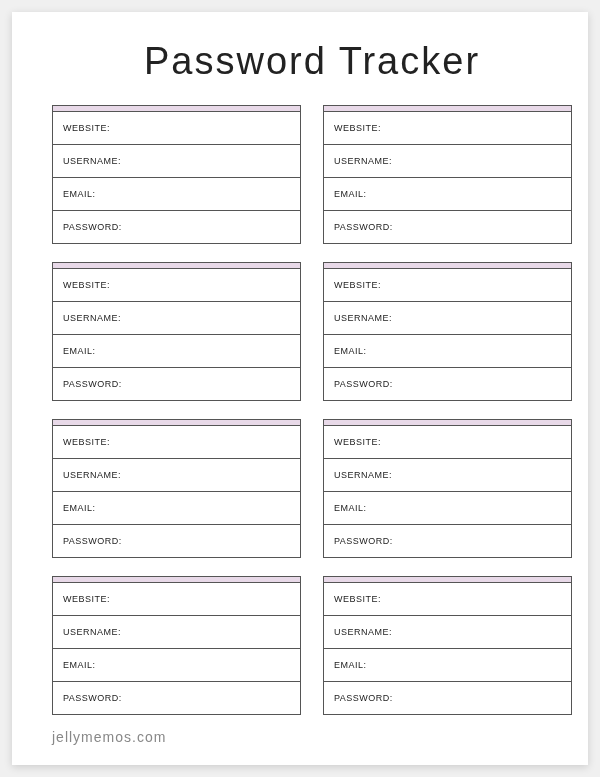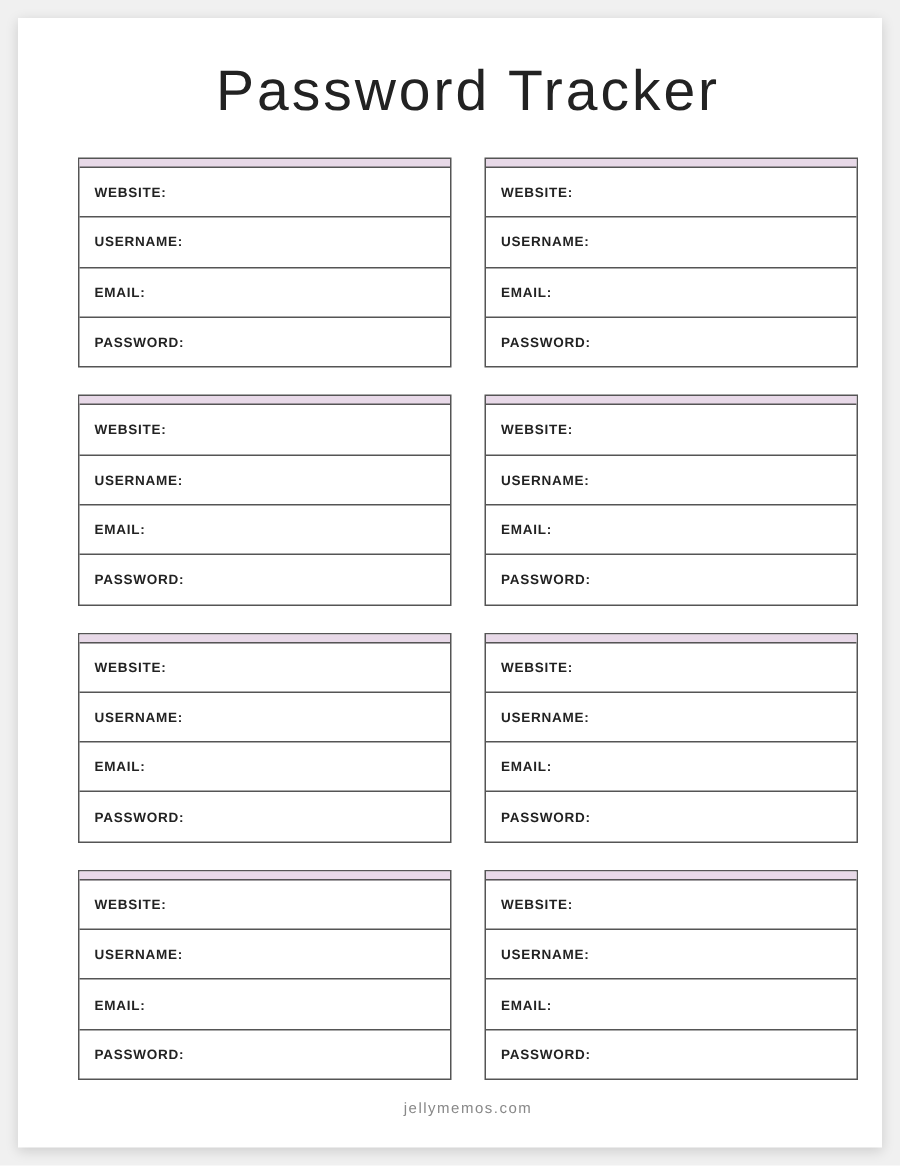--- a/index.html
+++ b/index.html
@@ -55,27 +55,27 @@
       border-bottom: 1px solid #555;
       display: flex;
       align-items: center;
       padding: 0 10px;
     }
     .row:last-child {
       border-bottom: none;
     }
     .row-label {
       font-size: 9px;
-      font-weight: bold;
+      font-weight: normal;
       letter-spacing: 0.5px;
       color: #222;
     }
     .footer {
-      text-align: center;
-      font-size: 10px;
+      text-align: left;
+      font-size: 14px;
       color: #888;
       letter-spacing: 1px;
       margin-top: 14px;
     }
   </style>
 </head>
 <body>
 
 <div class="page">
   <h1 class="title">Password Tracker</h1>

